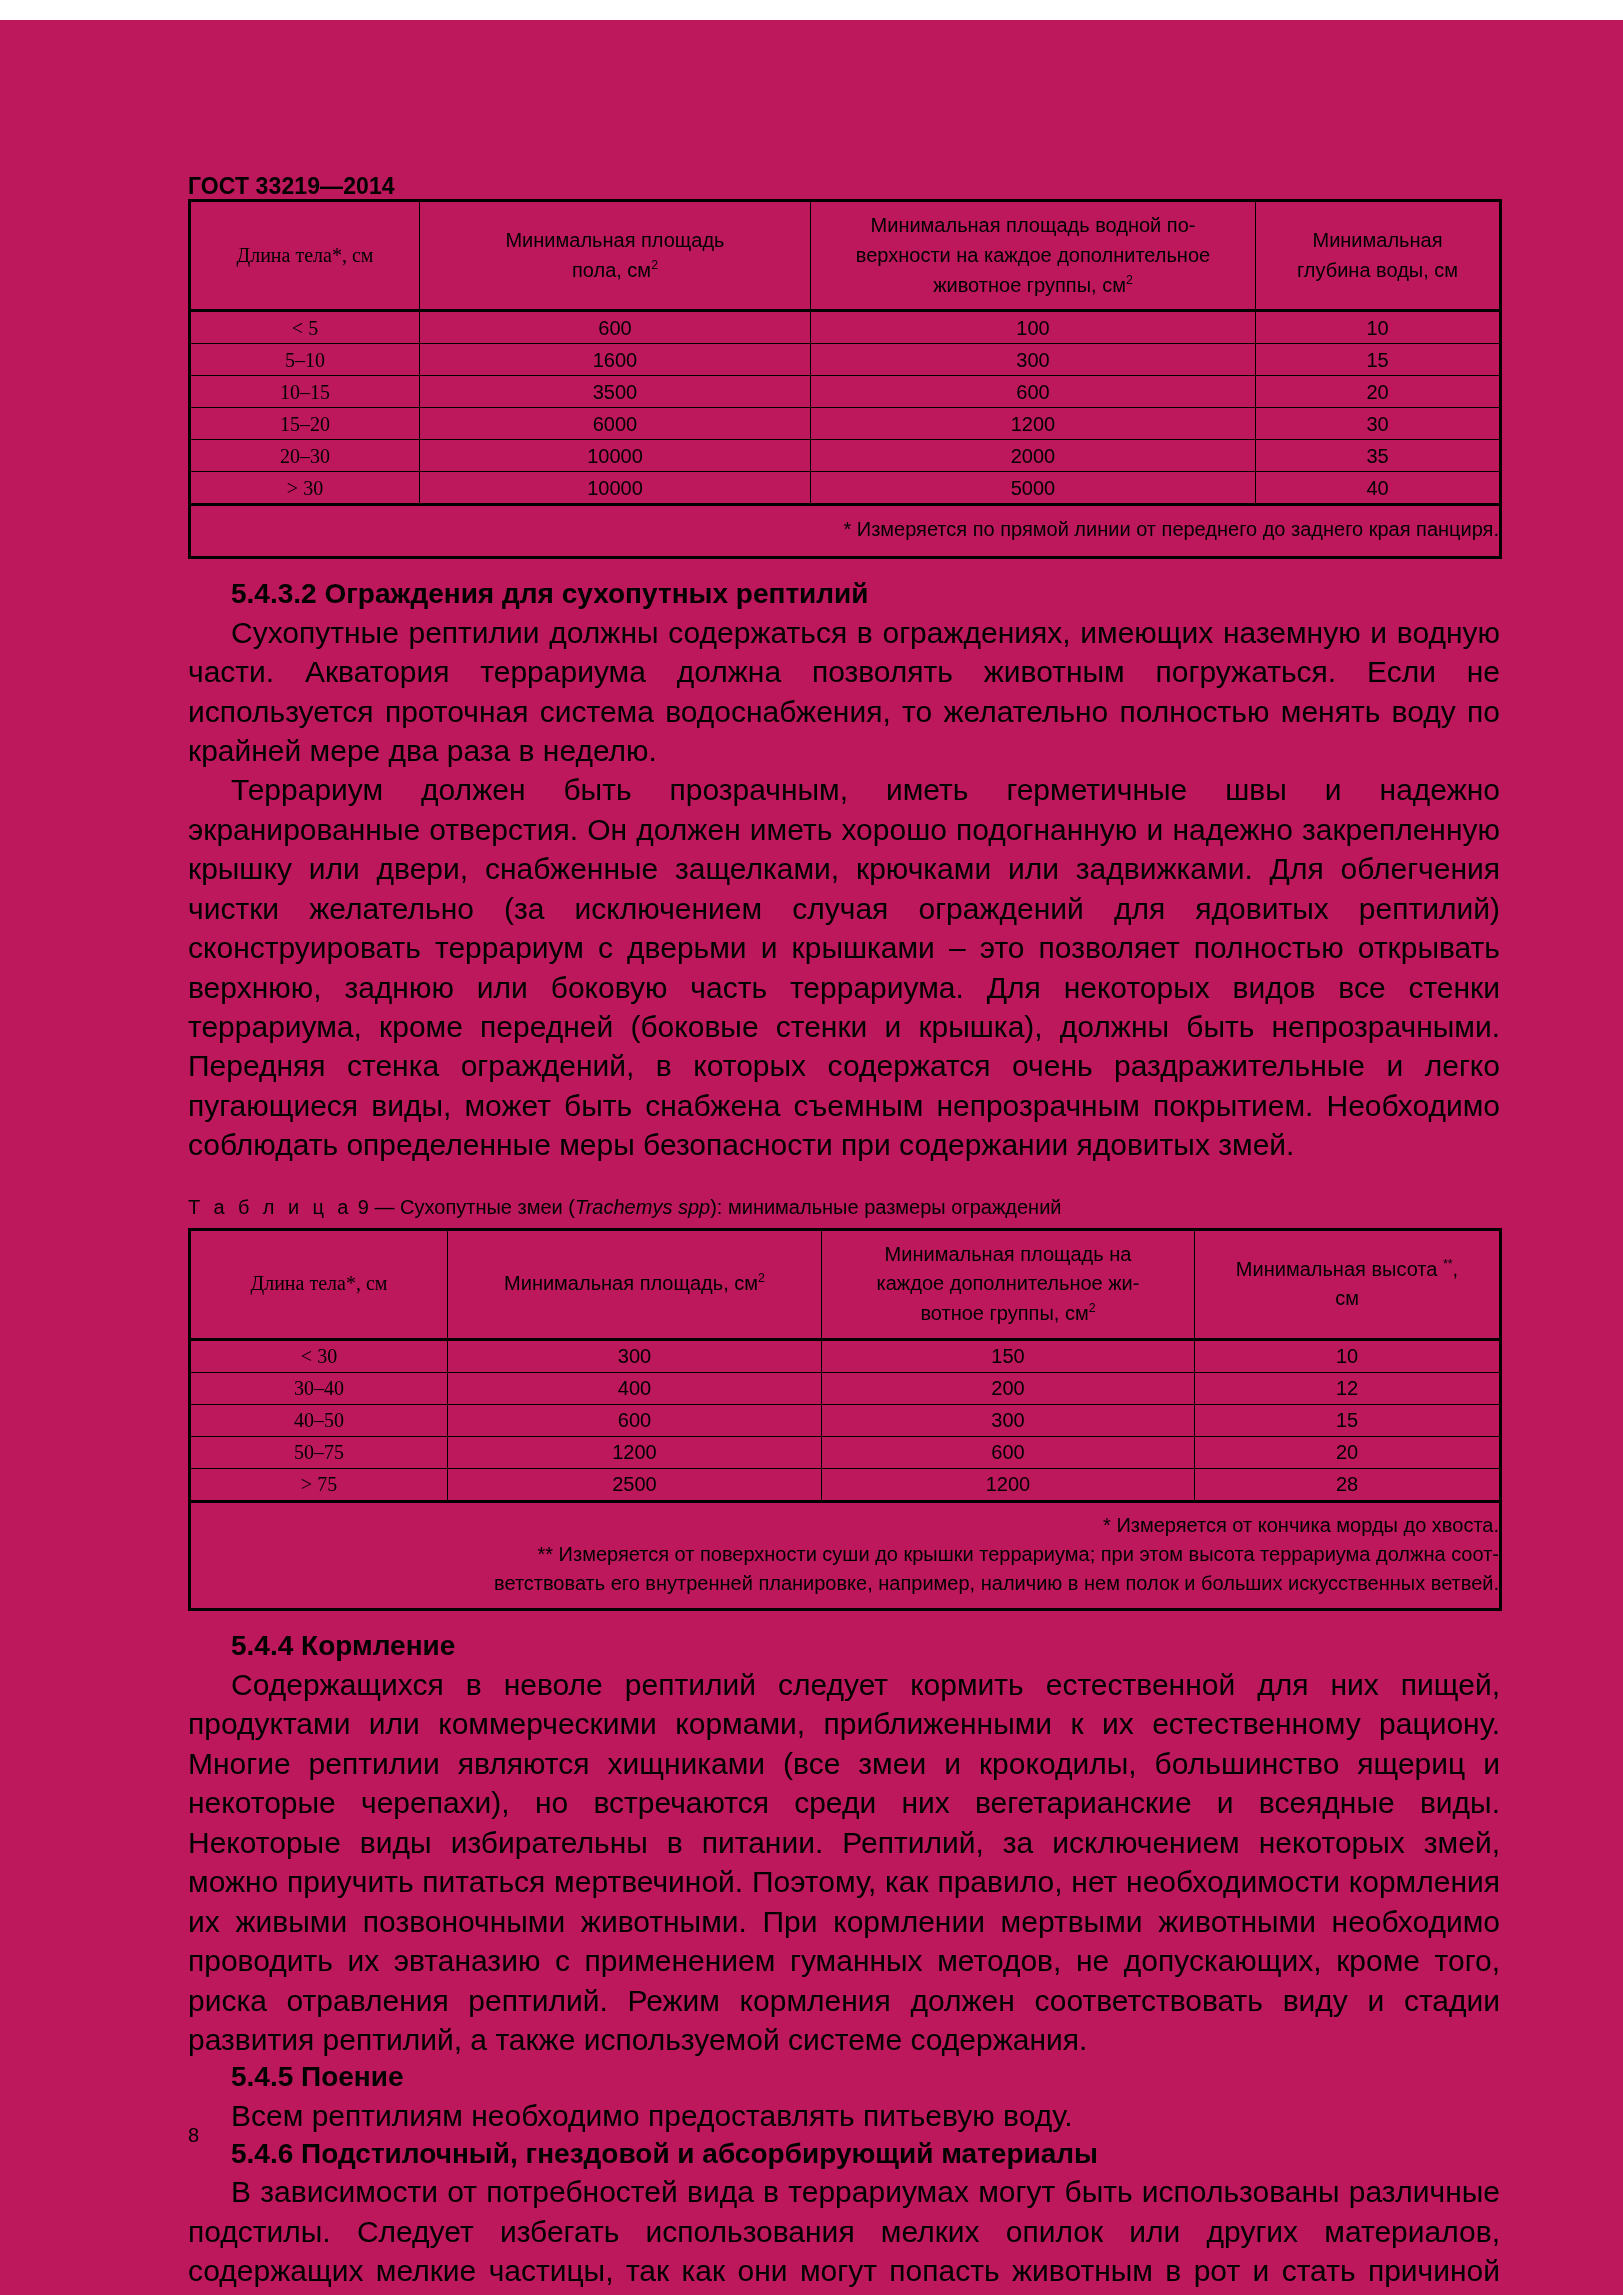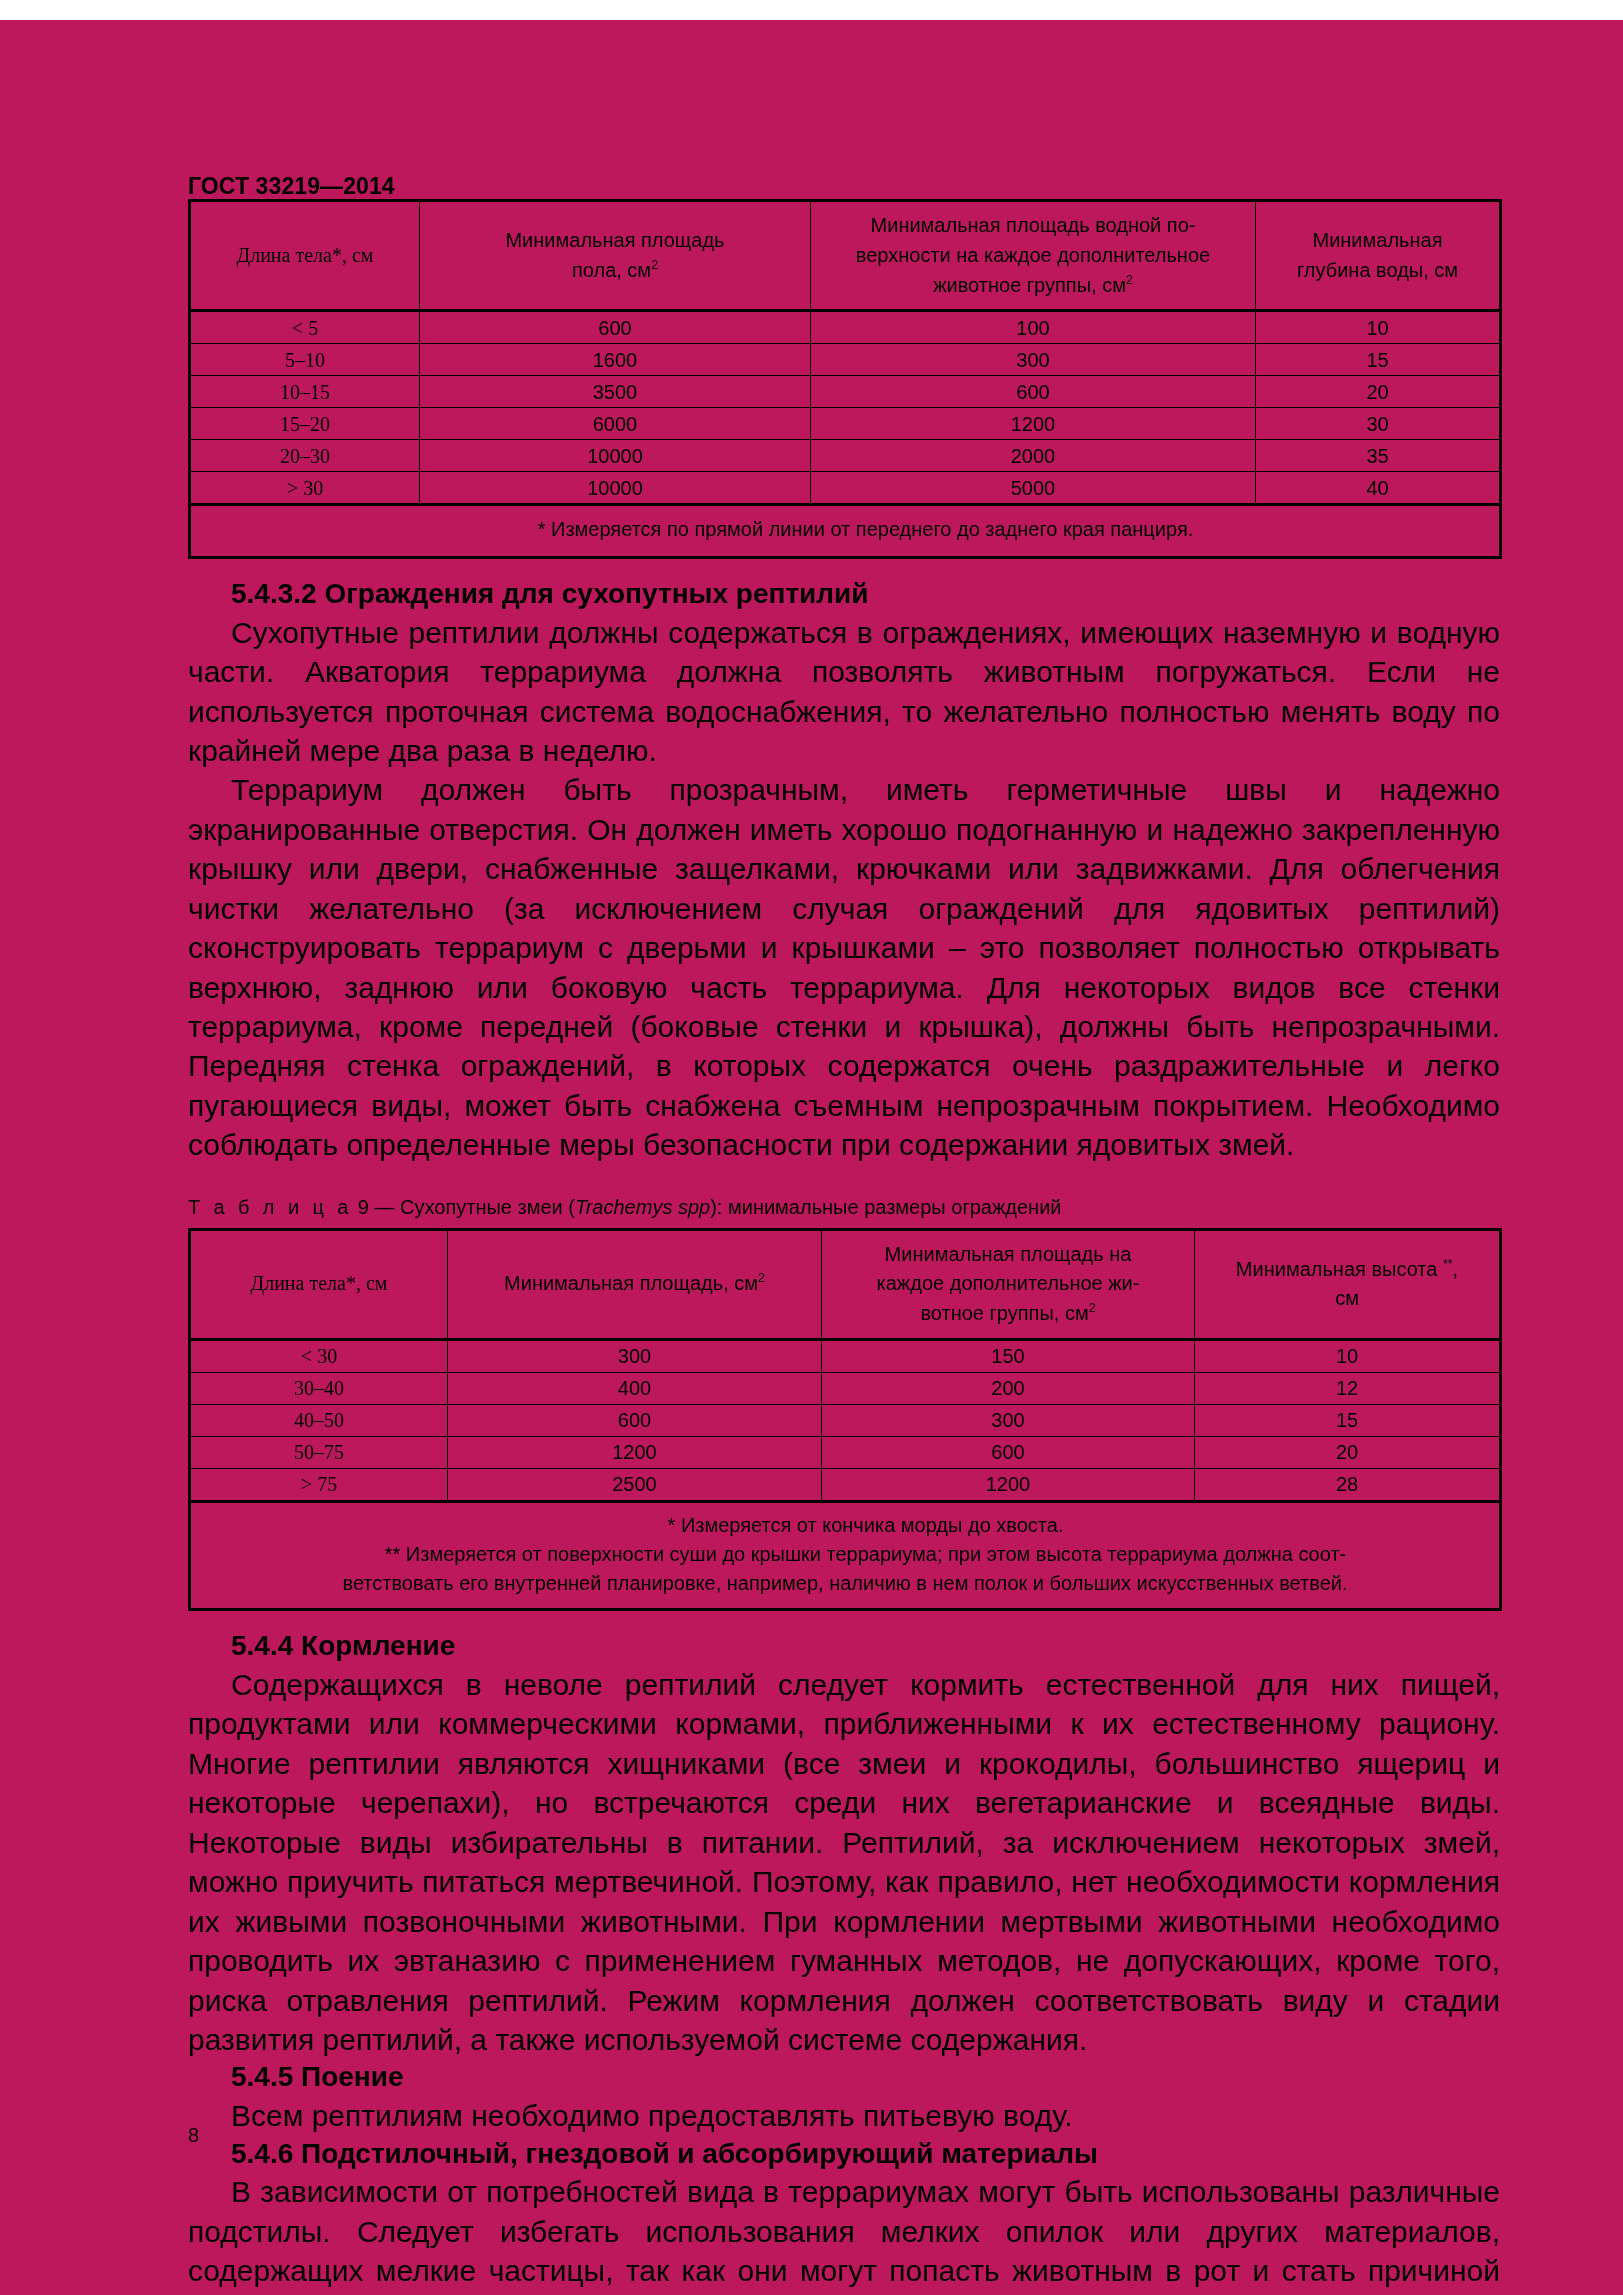--- a/index.html
+++ b/index.html
@@ -76,21 +76,21 @@
     line-height: 1.2;
   }
   table.gost thead tr td { border-bottom-width: 3.3px; }
   table.gost .outer-top td { border-top-width: 3.3px; }
   table.gost .last-data td { border-bottom-width: 3.3px; }
   table.gost tr.note-row td {
     border-top: 0;
     border-left-width: 3.3px;
     border-right-width: 3.3px;
     border-bottom-width: 3.3px;
-    text-align: center;
+    text-align: right;
     padding: 7.9px 0 10.5px 0;
     line-height: 1.45;
   }
   table.gost .edge-l { border-left-width: 3.3px; font-family: Liberation Serif, serif; }
   table.gost .edge-r { border-right-width: 3.3px; }
   .note-line { padding-left: 41px; display: block; }
   .note-line.cont { padding-left: 0; }
   sup { font-size: 0.62em; vertical-align: super; line-height: 0; }
 
   

